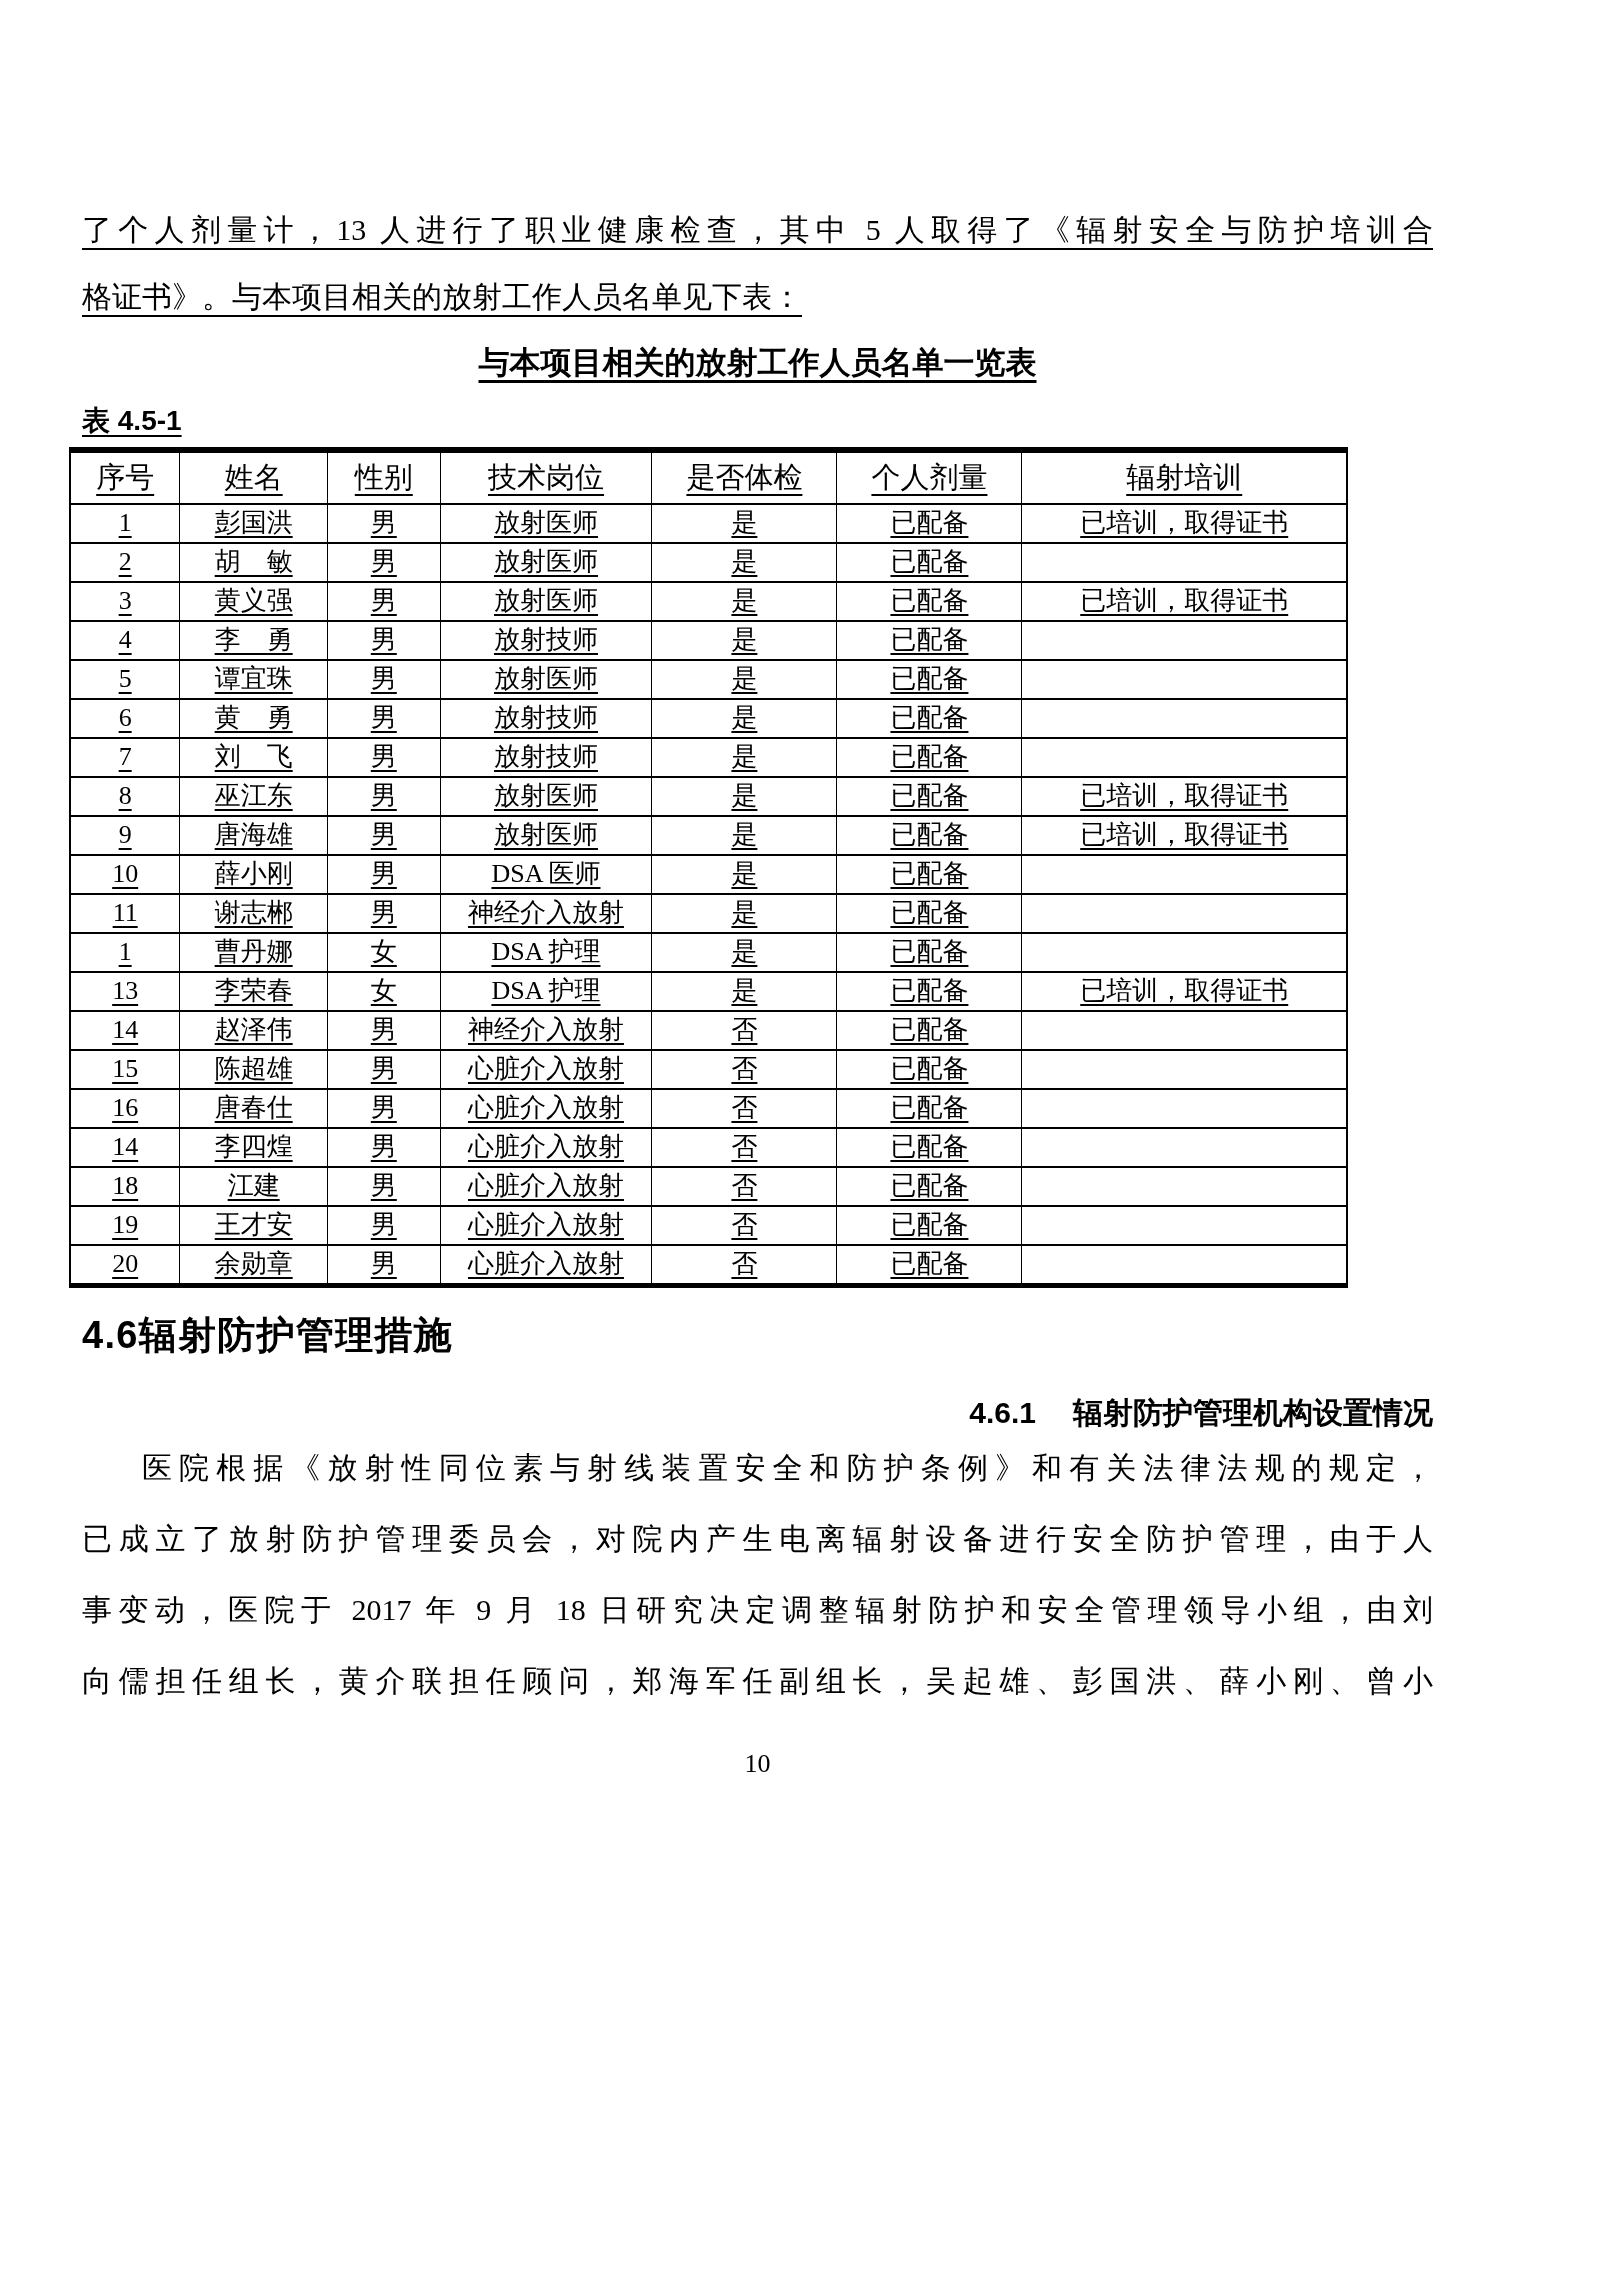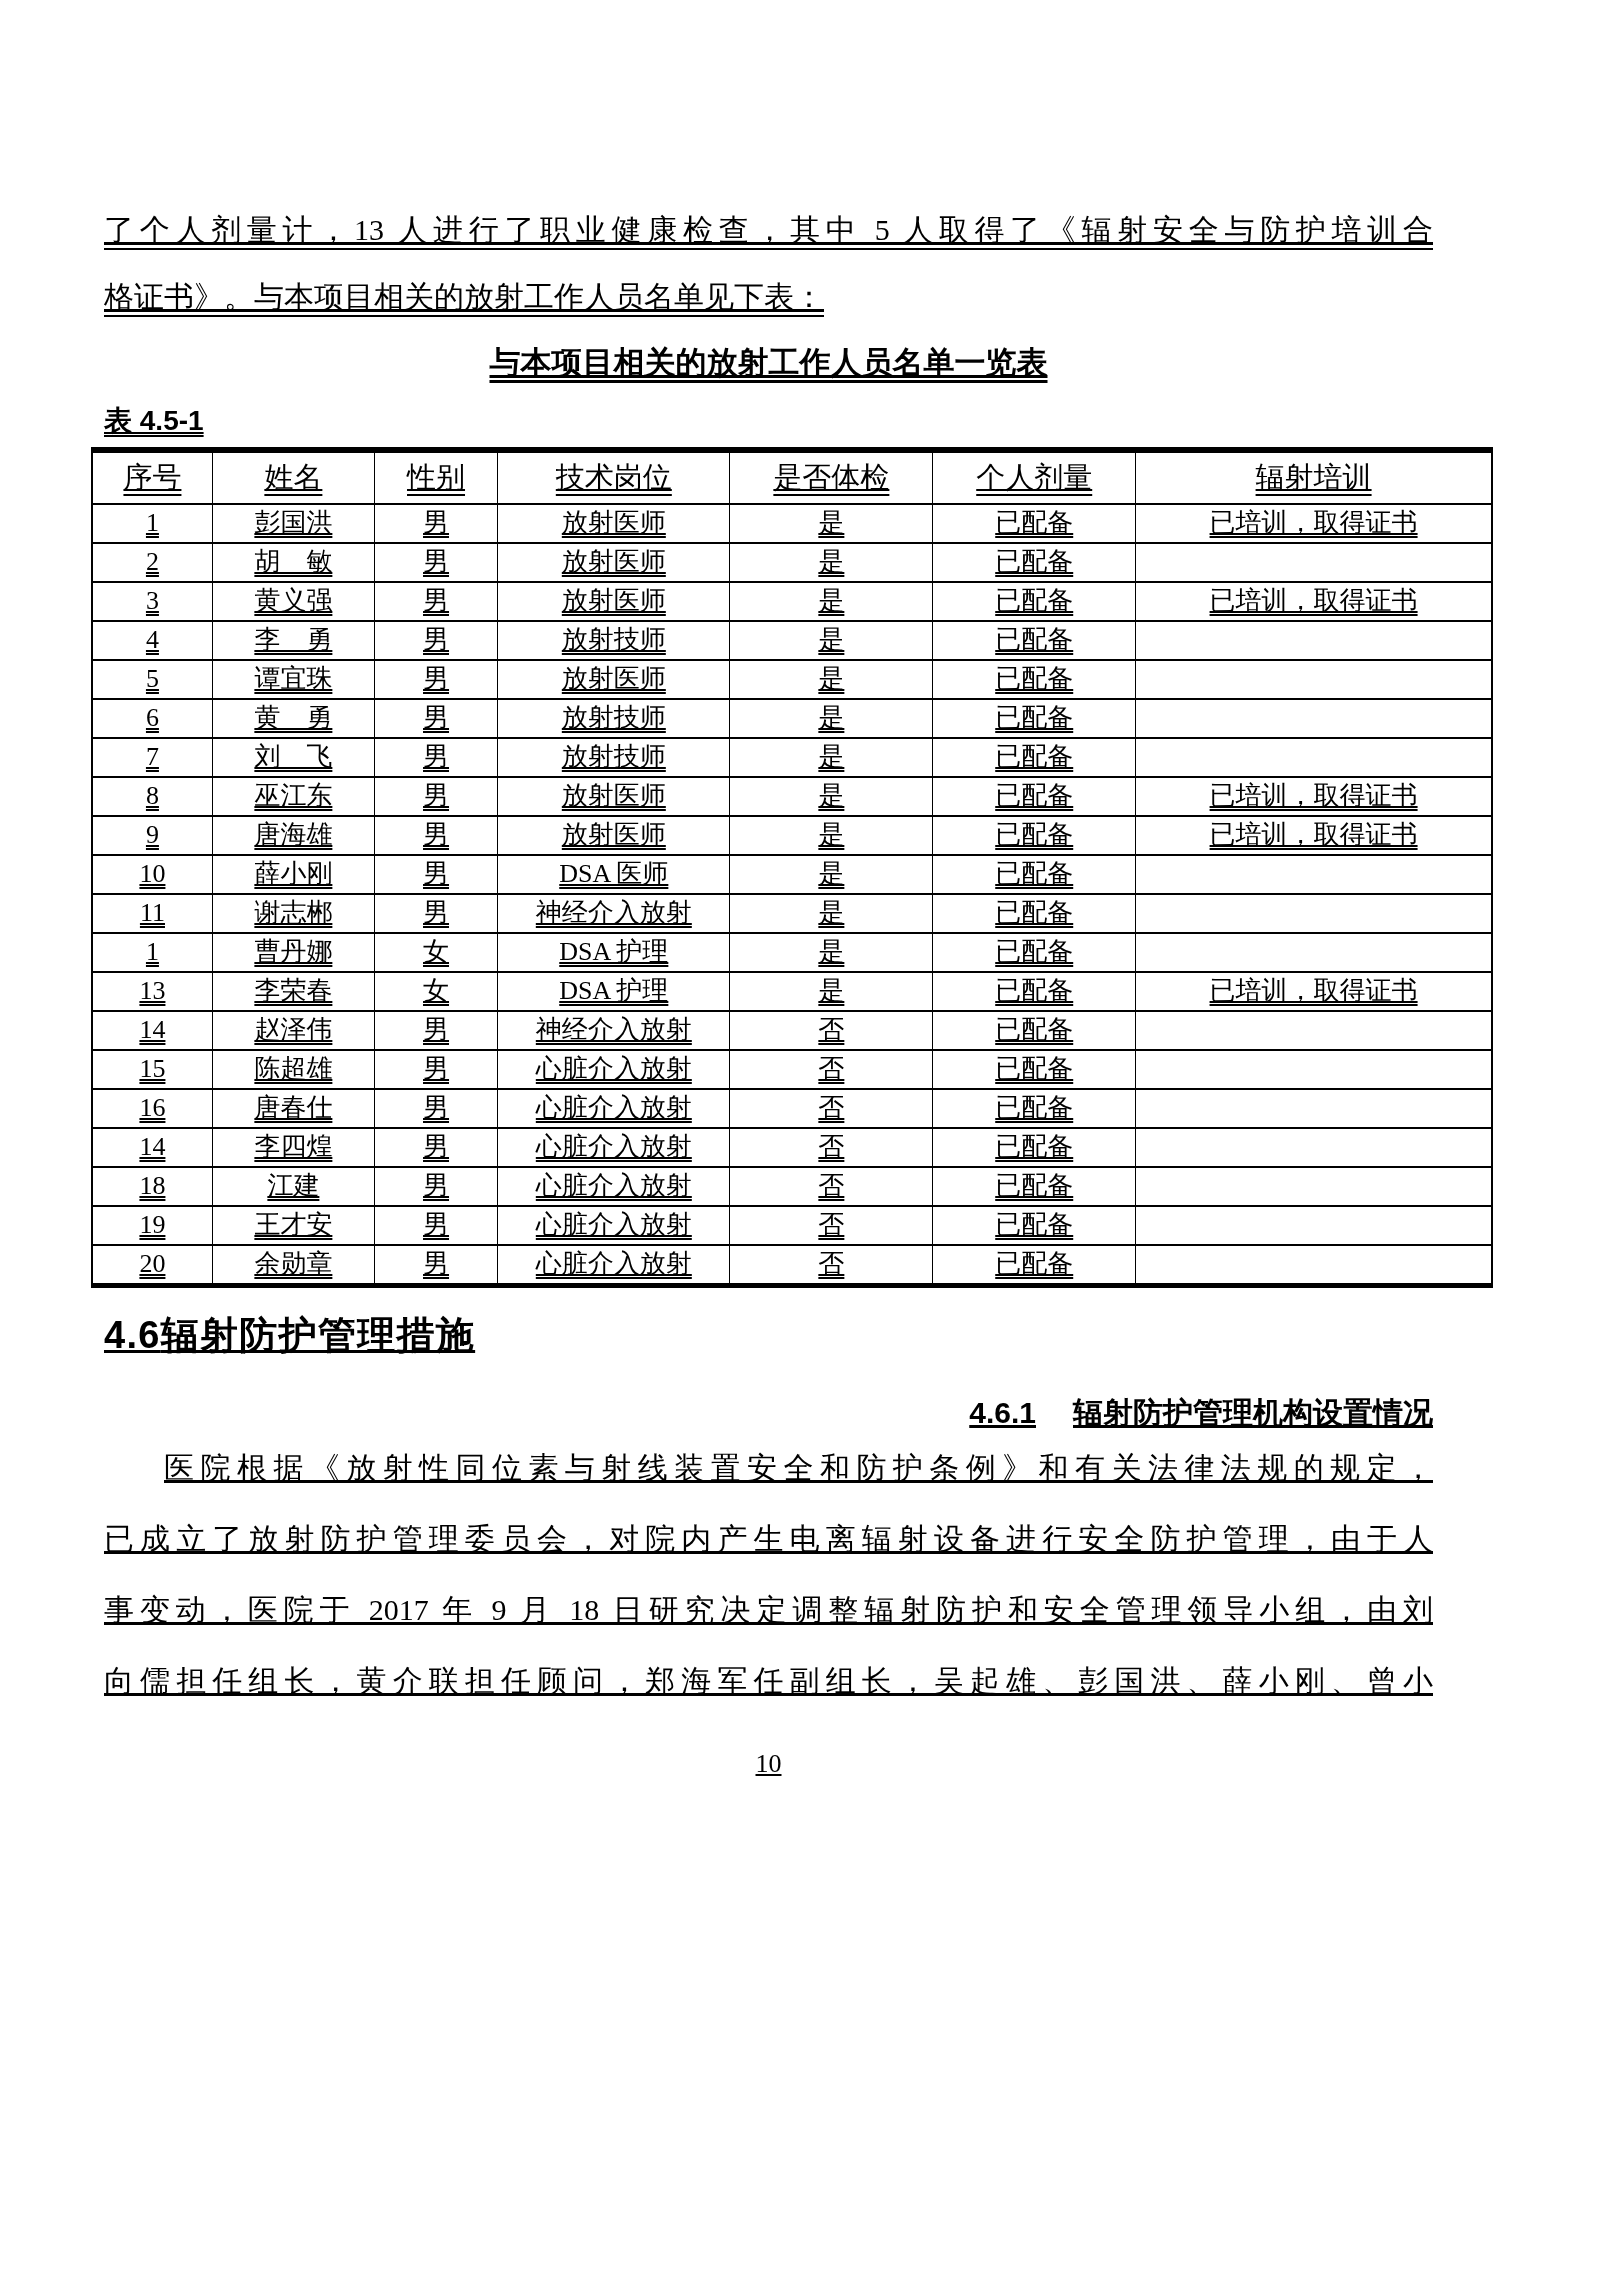--- a/index.html
+++ b/index.html
@@ -5,21 +5,21 @@
   html, body { margin: 0; padding: 0; background: #ffffff; }
   .page {
     position: relative;
     width: 1623px;
     height: 2295px;
     background: #ffffff;
     color: #000000;
     font-family: "Liberation Serif", "DejaVu Serif", serif;
     overflow: hidden;
   }
-  .content { padding: 196px 190px 0 104px; text-decoration: underline; }
+  .content { padding: 196px 190px 0 82px; }
 
   
   .para .line {
     font-size: 30px;
     line-height: 67px;
     white-space: nowrap;
     overflow: hidden;
   }
   .para.wide .line { line-height: 71px; }
   .fill { text-align: justify; text-align-last: justify; white-space: normal; }
@@ -49,21 +49,21 @@
     line-height: 34px;
     width: max-content;
     text-decoration: underline;
     text-decoration-thickness: 2px;
     text-underline-offset: 5.2px;
   }
 
   table.staff {
     border-collapse: collapse;
     table-layout: fixed;
-    width: 1402px;
+    width: 1279px;
     margin-left: -13px;
     margin-top: 9.2px;
     border-left: 2.6px solid #000;
     border-right: 2.6px solid #000;
     border-top: 6.5px solid #000;
     border-bottom: 5.9px solid #000;
   }
   table.staff th, table.staff td {
     border-left: 1.3px solid #000;
     border-right: 1.3px solid #000;

